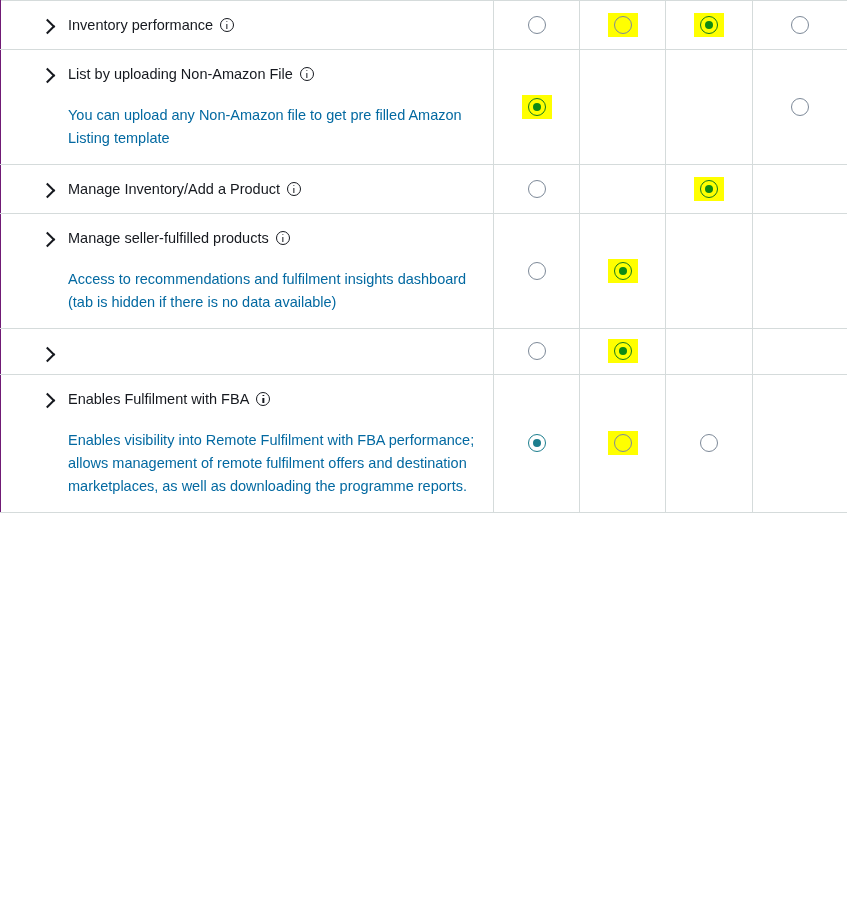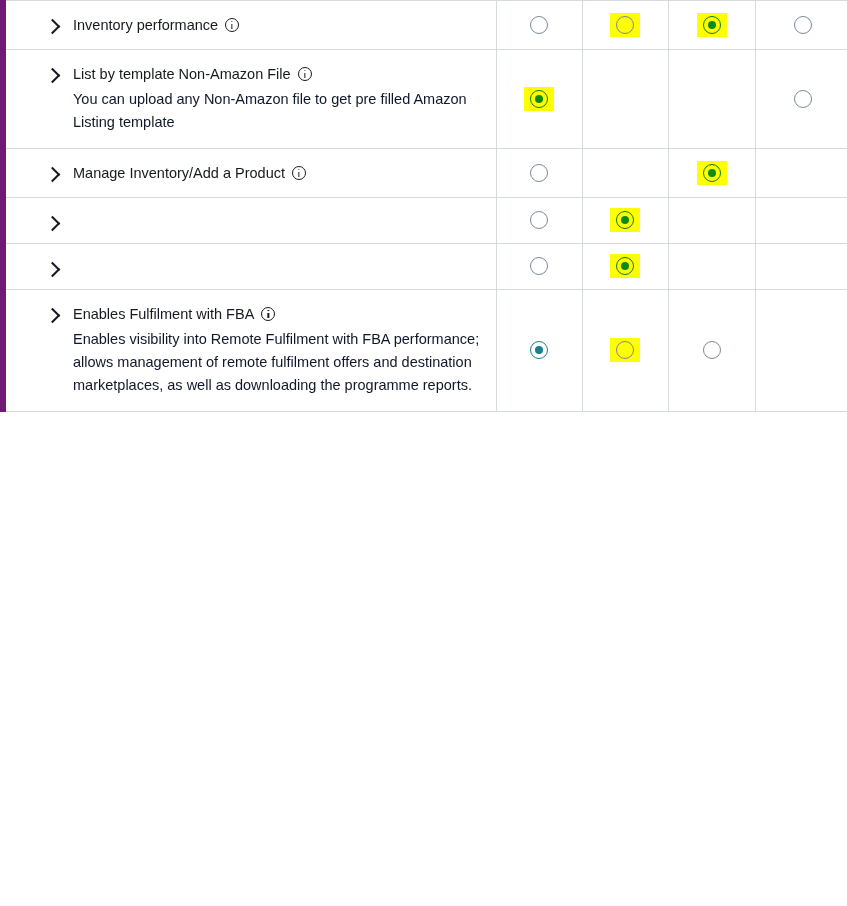--- a/index.html
+++ b/index.html
@@ -34,21 +34,21 @@
   }
 
   .perm-table td {
     border-left: 1px solid #d5dbdb;
     border-bottom: 1px solid #d5dbdb;
     vertical-align: middle;
     padding: 0;
     background: #ffffff;
   }
   .perm-table td.name-cell {
-    border-left: 6px solid #701a75;
+    border-left: 1px solid #701a75;
     vertical-align: middle;
     padding: 14px 16px 14px 16px;
   }
   .perm-table td:last-child {
     border-right: 1px solid #d5dbdb;
   }
 
   .row-inner {
     display: flex;
     align-items: flex-start;
@@ -118,22 +118,22 @@
     top: 4.8px;
     width: 1.3px;
     height: 5px;
     background: #16191f;
     transform: translateX(-50%);
   }
 
   .desc-line {
     font-size: 14.5px;
     line-height: 23px;
-    color: #0f172a;
-    margin-top: 4px;
+    color: #0369a1;
+    margin-top: 20px;
     max-width: 430px;
   }
 
   .radio-cell {
     text-align: center;
   }
 
   .radio-wrap {
     display: inline-block;
     position: relative;
@@ -217,21 +217,21 @@
         <td class="radio-cell"><span class="radio-wrap"><span class="radio"></span></span></td>
       </tr>
       <tr>
         <td class="name-cell">
           <div class="row-inner">
             <div class="chev-slot">
               <span class="chevron-icon"></span>
             </div>
             <div class="text-block">
               <div class="title-line">
-                <span>List by template Non-Amazon File</span>
+                <span>List by uploading Non-Amazon File</span>
                 <span class="info-icon"></span>
               </div>
               <div class="desc-line">You can upload any Non-Amazon file to get pre filled Amazon Listing template</div>
             </div>
           </div>
         </td>
         <td class="radio-cell"><span class="radio-wrap hl"><span class="radio sel-green"></span></span></td>
         <td class="radio-cell"></td>
         <td class="radio-cell"></td>
         <td class="radio-cell"><span class="radio-wrap"><span class="radio"></span></span></td>
@@ -253,20 +253,27 @@
         <td class="radio-cell"><span class="radio-wrap"><span class="radio"></span></span></td>
         <td class="radio-cell"></td>
         <td class="radio-cell"><span class="radio-wrap hl"><span class="radio sel-green"></span></span></td>
         <td class="radio-cell"></td>
       </tr>
       <tr>
         <td class="name-cell">
           <div class="row-inner">
             <div class="chev-slot">
               <span class="chevron-icon"></span>
+            </div>
+            <div class="text-block">
+              <div class="title-line">
+                <span>Manage seller-fulfilled products</span>
+                <span class="info-icon"></span>
+              </div>
+              <div class="desc-line">Access to recommendations and fulfilment insights dashboard (tab is hidden if there is no data available)</div>
             </div>
           </div>
         </td>
         <td class="radio-cell"><span class="radio-wrap"><span class="radio"></span></span></td>
         <td class="radio-cell"><span class="radio-wrap hl"><span class="radio sel-green"></span></span></td>
         <td class="radio-cell"></td>
         <td class="radio-cell"></td>
       </tr>
       <tr>
         <td class="name-cell">

